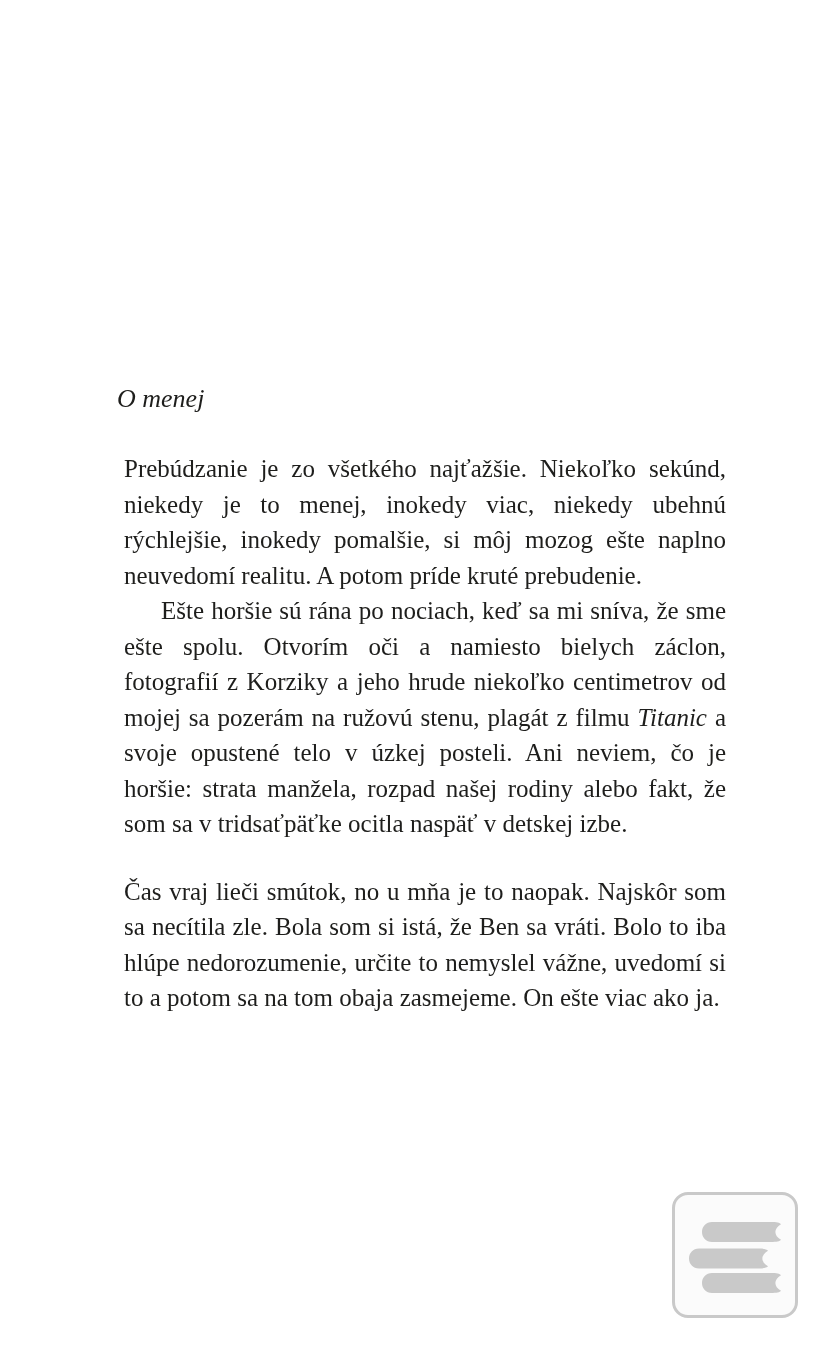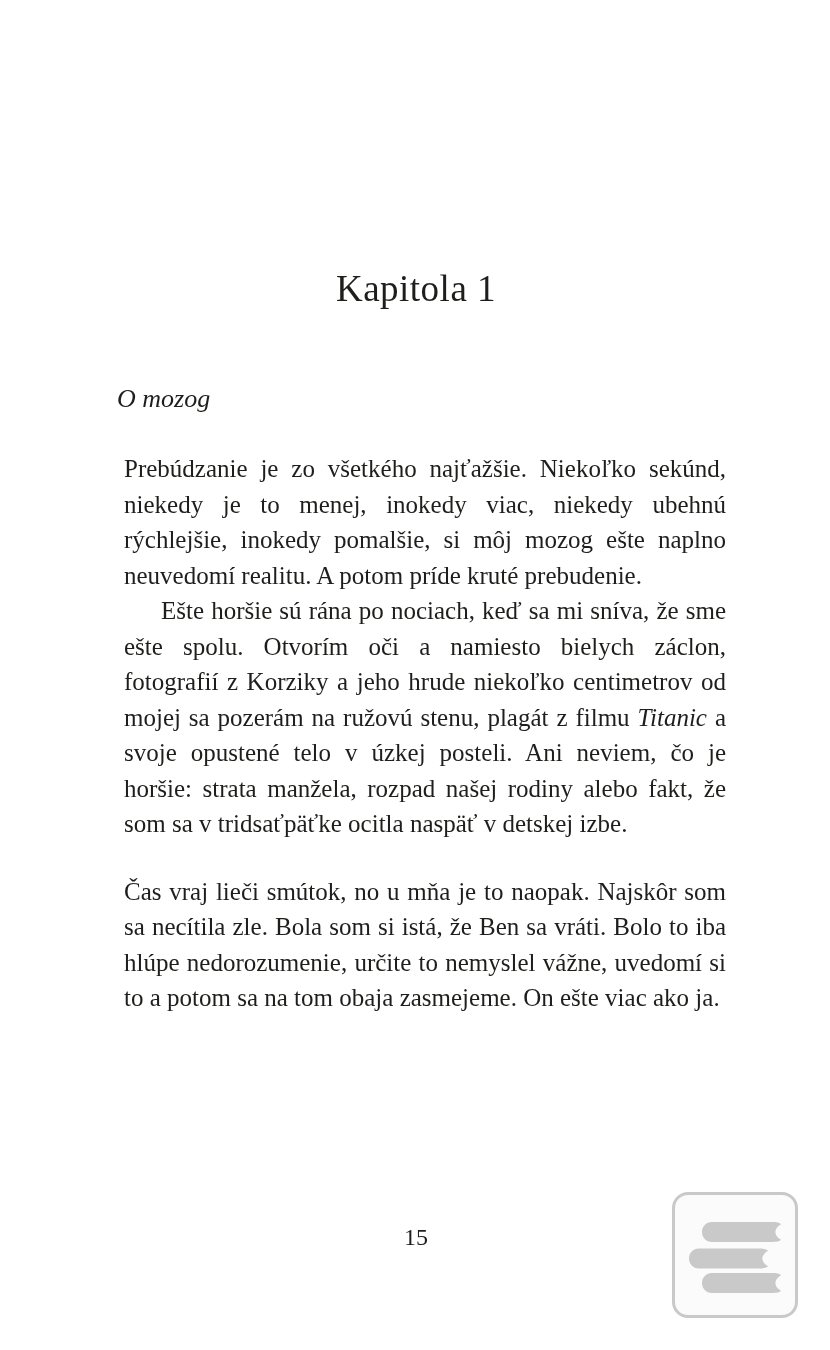--- a/index.html
+++ b/index.html
@@ -70,31 +70,29 @@
     align-items:center;
     justify-content:center;
   }
   .watermark svg{display:block;}
 </style>
 </head>
 <body>
 
 <div class="page">
 
-  <h1 class="chapter-title">Kapitola 1</h1>
 
-  <div class="section-label">O mozog</div>
+  <div class="section-label">O menej</div>
 
   <div class="body-text">
       <p class=""><span>Prebúdzanie je zo všetkého najťažšie. Niekoľko sekúnd, niekedy je to menej, inokedy viac, niekedy ubehnú rýchlejšie, inokedy pomalšie, si môj mozog ešte naplno neuvedomí realitu. A potom príde kruté prebudenie.</span></p>
       <p class="indent "><span>Ešte horšie sú rána po nociach, keď sa mi sníva, že sme ešte spolu. Otvorím oči a namiesto bielych záclon, fotografií z Korziky a jeho hrude niekoľko centimetrov od mojej sa pozerám na ružovú stenu, plagát z filmu </span><em>Titanic</em><span> a svoje opustené telo v úzkej posteli. Ani neviem, čo je horšie: strata manžela, rozpad našej rodiny alebo fakt, že som sa v tridsaťpäťke ocitla naspäť v detskej izbe.</span></p>
       <p class="spaced"><span>Čas vraj lieči smútok, no u mňa je to naopak. Najskôr som sa necítila zle. Bola som si istá, že Ben sa vráti. Bolo to iba hlúpe nedorozumenie, určite to nemyslel vážne, uvedomí si to a potom sa na tom obaja zasmejeme. On ešte viac ako ja.</span></p>
     </div>
 
-  <div class="page-number">15</div>
 
   <div class="watermark">
     <svg width="120" height="120" viewBox="0 0 120 120" aria-hidden="true">
       <defs>
         <path id="book" d="M 10,0 L 69,0 C 74.5,0 78,0.6 79,2.2
                            C 71.5,6.5 71.5,13.5 79,17.8
                            C 78,19.4 74.5,20 69,20 L 10,20
                            C 4,20 0,15.5 0,10 C 0,4.5 4,0 10,0 Z"></path>
       </defs>
       <g class="books">

